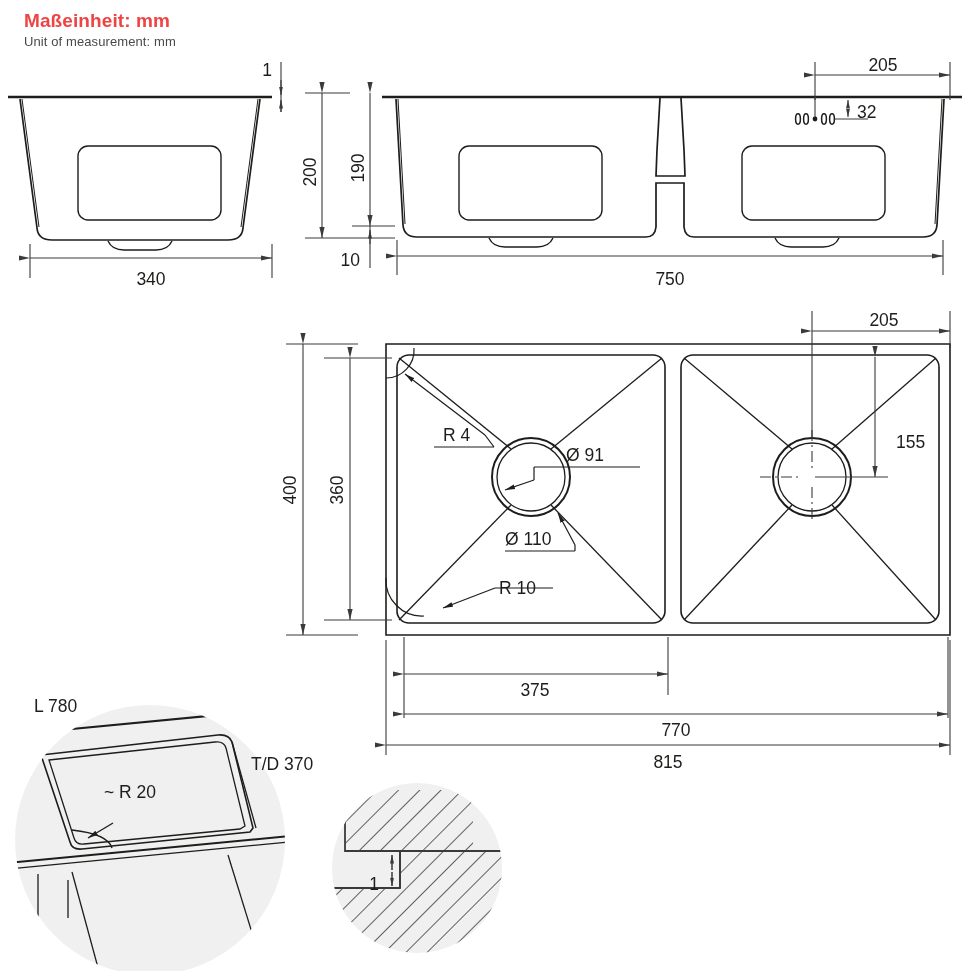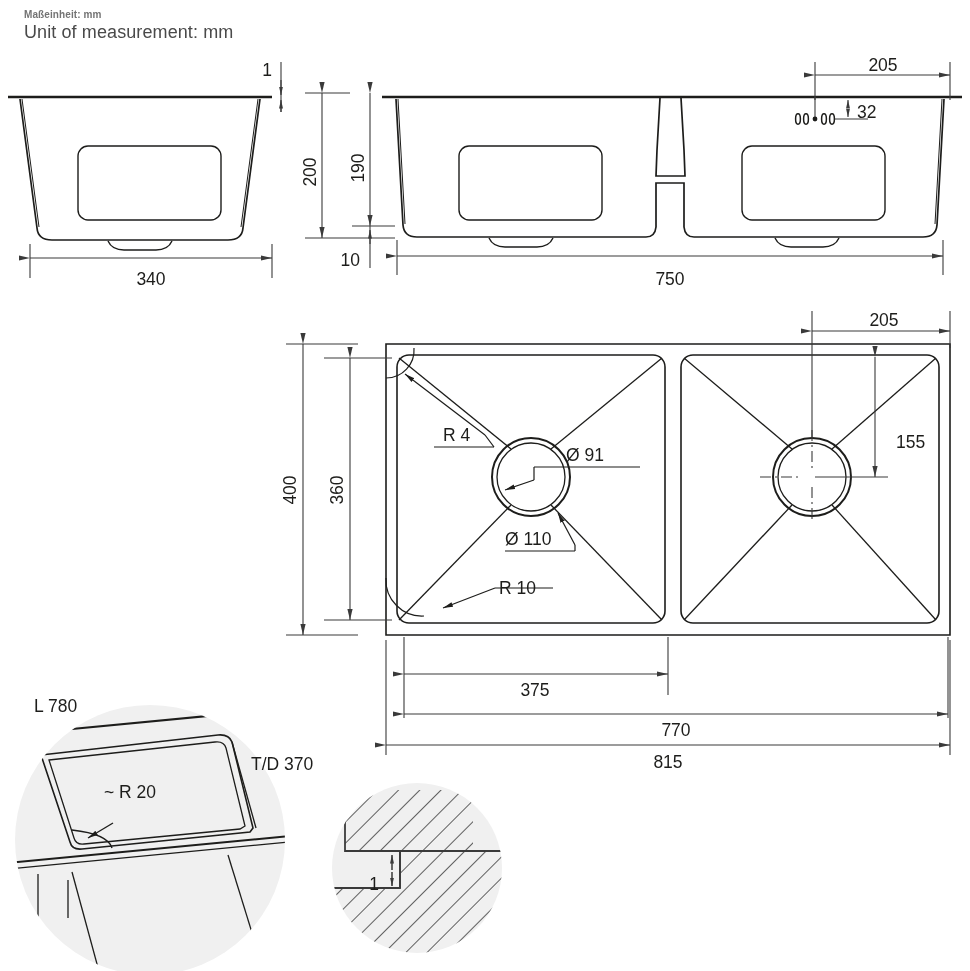--- a/index.html
+++ b/index.html
@@ -3,22 +3,22 @@
 <meta charset="utf-8">
 <style>
   html,body{margin:0;padding:0;background:#ffffff;}
   body{
     width:970px;height:971px;position:relative;overflow:hidden;
     font-family:"Liberation Sans", sans-serif;
     color:#1d1d1b;
   }
   #root{position:absolute;left:0;top:0;width:970px;height:971px;}
   .hdr{position:absolute;left:24px;top:8px;line-height:1.33;}
-  .hdr .de{font-size:10px;font-weight:bold;color:#737373;letter-spacing:.1px;}
-  .hdr .en{font-size:18px;font-weight:normal;color:#4a4a4a;letter-spacing:.1px;}
+  .hdr .de{font-size:19px;font-weight:bold;color:#ef4444;letter-spacing:.1px;}
+  .hdr .en{font-size:13px;font-weight:normal;color:#4a4a4a;letter-spacing:.1px;}
   svg{position:absolute;left:0;top:0;}
   text{font-family:"Liberation Sans", sans-serif;fill:#1d1d1b;}
   .dimtxt{font-size:17.5px;}
   .detailtxt{font-size:17.5px;}
 </style>
 </head>
 <body>
 
 <div id="root">
 

